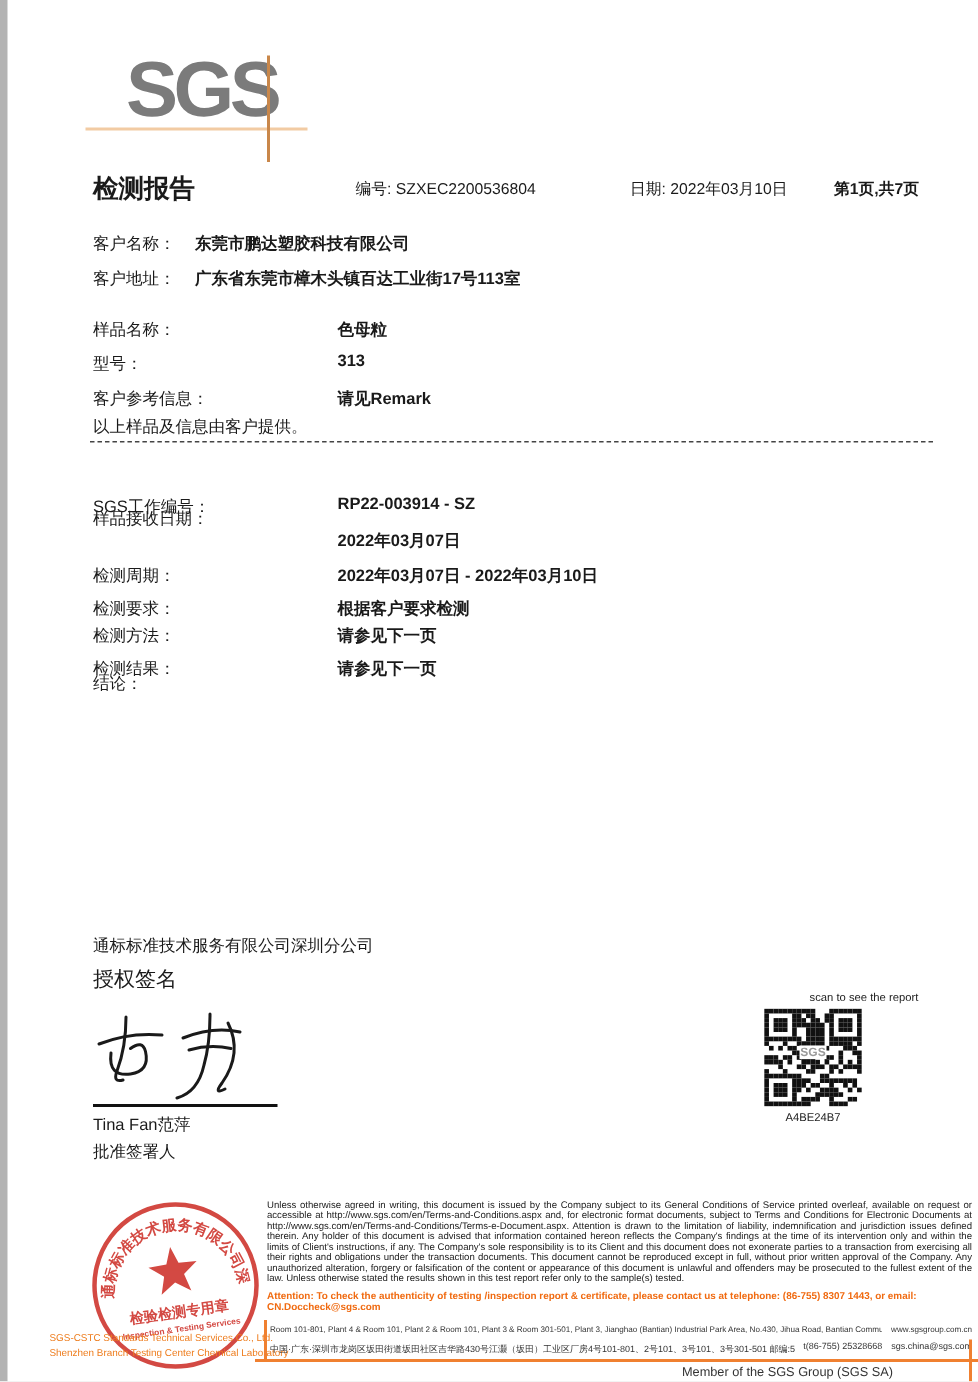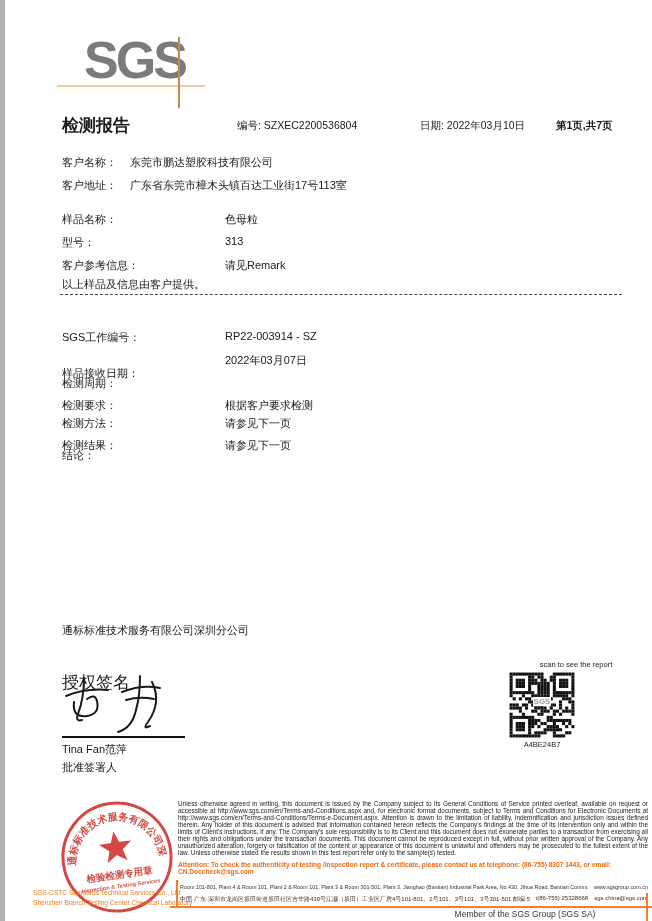--- a/index.html
+++ b/index.html
@@ -18,39 +18,39 @@
   #logo-vline { left:178px; top:37px; width:2px; height:71px; background:#c9874a; }
 
   
   #report-title { left:62px; top:114px; font-size:17px; font-weight:bold; }
   .hdr { top:119px; font-size:10.5px; }
   #hdr-number { left:237px; }
   #hdr-date { left:420px; }
   #hdr-page { left:556px;font-weight:bold; }
 
   .lbl { font-size:11px; }
-  .val { font-size:11px; }
+  .val { font-size:11px;font-weight:bold; }
 
   
   .client-label { left:62px; }
   .client-value { left:130px; }
 
   
   .col-label { left:62px; }
   .col-value { left:225px; }
 
   #divider-dashed { left:60px; top:294px; width:562px; border-top:1px dashed #444; }
 
   
   #conclusion-label { left:62px; top:448px; }
   #conclusion-text { left:225px; top:447px; width:402px; font-size:11px; line-height:16.5px; text-align:justify; }
 
   
   #sig-company { left:62px; top:623px; font-size:11px; }
-  #sig-auth { left:62px; top:671px; font-size:17px; }
+  #sig-auth { left:62px; top:644px; font-size:14px; }
   #sig-drawing { left:60px; top:668px; }
   #sig-line { left:62px; top:736px; width:123px; height:2px; background:#111; }
   #sig-name { left:62px; top:742px; font-size:11px; }
   #sig-title { left:62px; top:760px; font-size:11px; }
 
   
   #qr-scan-label { left:500px; top:660px; width:84px; font-size:7.5px; text-align:center; color:#222;margin-left:34px; }
   #qr-box { left:508px; top:671px; width:68px; height:68px; background:#fff; }
   #qr-center { left:508px; top:697px; width:68px; text-align:center; font-size:8px; font-weight:bold; color:#9a9a9a; }
   #qr-center span { background:#fff; padding:0 1px; }
@@ -106,23 +106,24 @@
   <div class="abs lbl col-label" style="top:235px">型号：</div>
   <div class="abs val col-value" style="top:235px">313</div>
   <div class="abs lbl col-label" style="top:258px">客户参考信息：</div>
   <div class="abs val col-value" style="top:258px">请见Remark</div>
   <div class="abs lbl col-label" style="top:277px">以上样品及信息由客户提供。</div>
 
   <div class="abs" id="divider-dashed"></div>
 
   <div class="abs lbl col-label" style="top:330px">SGS工作编号：</div>
   <div class="abs val col-value" style="top:330px">RP22-003914 - SZ</div>
-  <div class="abs lbl col-label" style="top:366px">样品接收日期：</div>
+  <div class="abs lbl col-label" style="top:338px">样品接收日期：</div>
   <div class="abs val col-value" style="top:353px">2022年03月07日</div>
   <div class="abs lbl col-label" style="top:376px">检测周期：</div>
+  <div class="abs val col-value" style="top:376px">2022年03月07日 - 2022年03月10日</div>
   <div class="abs lbl col-label" style="top:398px">检测要求：</div>
   <div class="abs val col-value" style="top:398px">根据客户要求检测</div>
   <div class="abs lbl col-label" style="top:416px">检测方法：</div>
   <div class="abs val col-value" style="top:416px">请参见下一页</div>
   <div class="abs lbl col-label" style="top:438px">检测结果：</div>
   <div class="abs val col-value" style="top:438px">请参见下一页</div>
 
   <div class="abs lbl" id="conclusion-label">结论：</div>
 
   <div class="abs" id="sig-company">通标标准技术服务有限公司深圳分公司</div>

